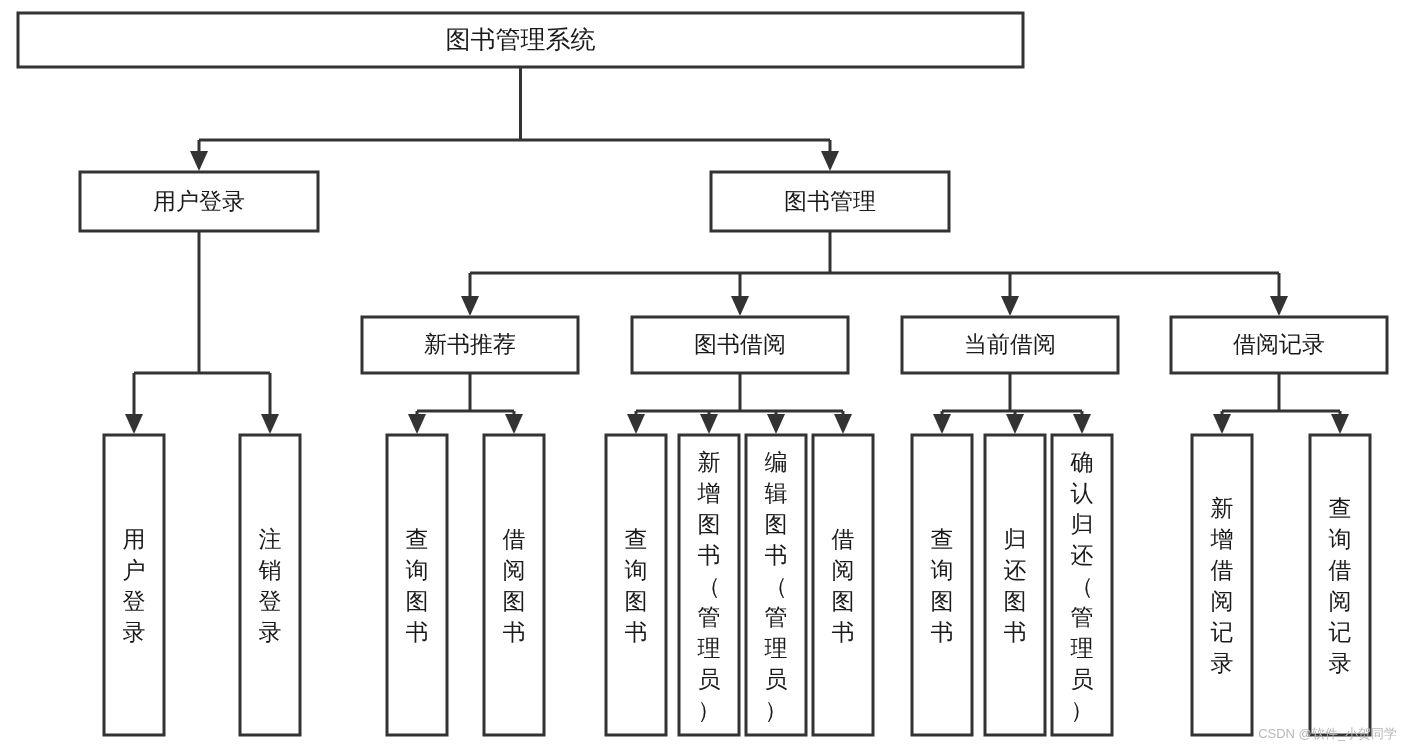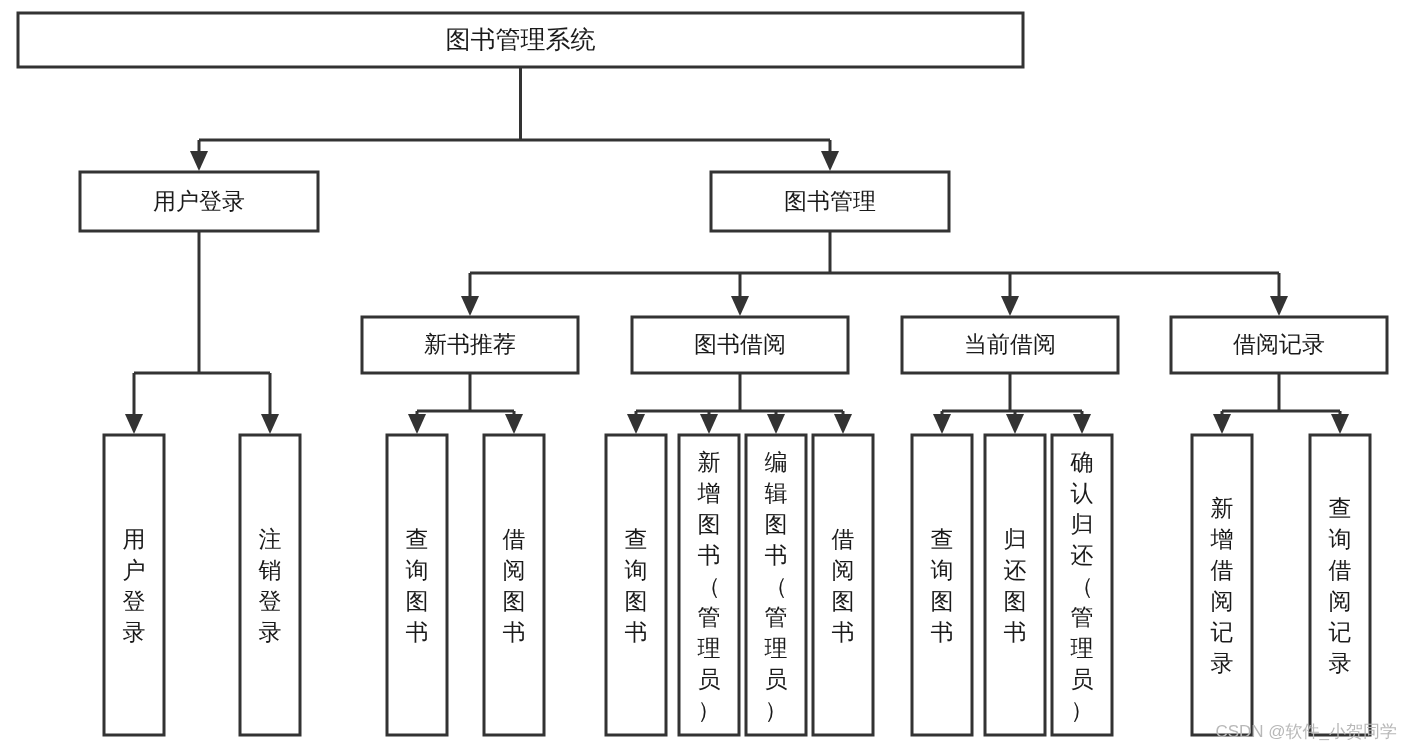--- a/index.html
+++ b/index.html
@@ -52,21 +52,21 @@
   }
   .arrow-head {
     fill: #333333;
     stroke: none;
   }
   .watermark {
     position: absolute;
     right: 8px;
     bottom: 4px;
     font-family: "Liberation Sans", "DejaVu Sans", sans-serif;
-    font-size: 17px;
+    font-size: 13px;
     color: #b8b8b8;
     white-space: nowrap;
     pointer-events: none;
   }
 </style>
 </head>
 <body>
 
 <div id="stage">
 

